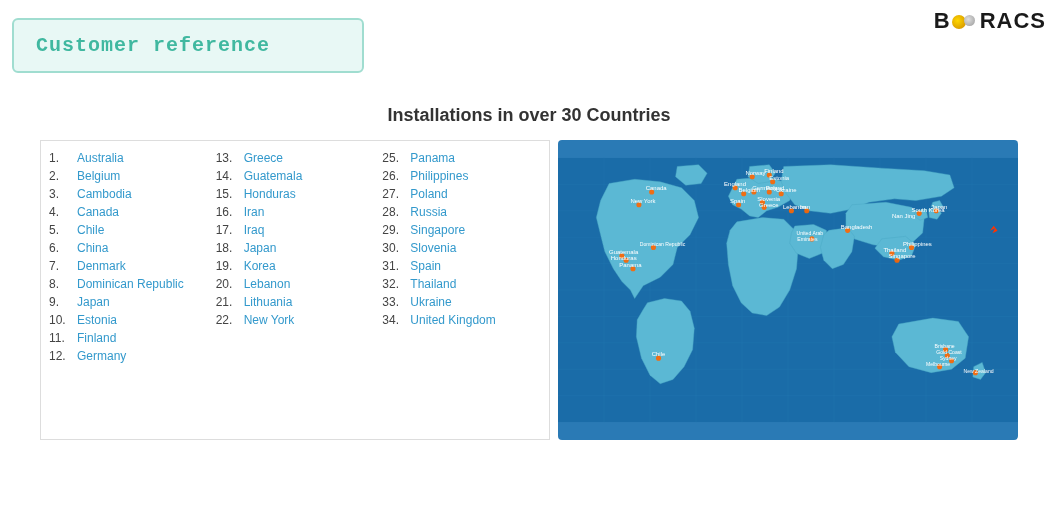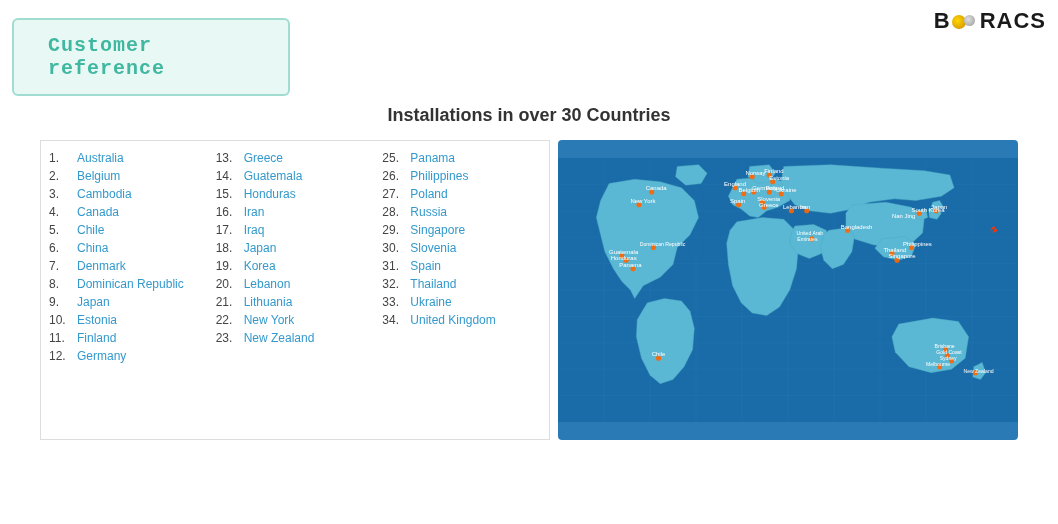--- a/index.html
+++ b/index.html
@@ -40,25 +40,25 @@
       border-radius: 50%;
       vertical-align: middle;
       margin: 0 1px;
     }
 
     
     .customer-ref-box {
       position: absolute;
       top: 18px;
       left: 12px;
-      width: 278px;
+      width: 352px;
       background: #e8f8f5;
       border: 2px solid #a0ddd0;
       border-radius: 6px;
-      padding: 14px 34px;
+      padding: 14px 22px;
     }
     .customer-ref-box span {
       font-family: 'Courier New', monospace;
       font-size: 20px;
       color: #40b8a0;
       font-weight: bold;
       letter-spacing: 1px;
     }
 
     
@@ -226,24 +226,20 @@
             <span class="c-num">20.</span>
             <span class="c-name">Lebanon</span>
           </div>
           <div class="country-entry">
             <span class="c-num">21.</span>
             <span class="c-name">Lithuania</span>
           </div>
           <div class="country-entry">
             <span class="c-num">22.</span>
             <span class="c-name">New York</span>
-          </div>
-          <div class="country-entry">
-            <span class="c-num">23.</span>
-            <span class="c-name">New Zealand</span>
           </div>
         </div>
 
       <div class="countries-column" id="col3">
           <div class="country-entry">
             <span class="c-num">25.</span>
             <span class="c-name">Panama</span>
           </div>
           <div class="country-entry">
             <span class="c-num">26.</span>

